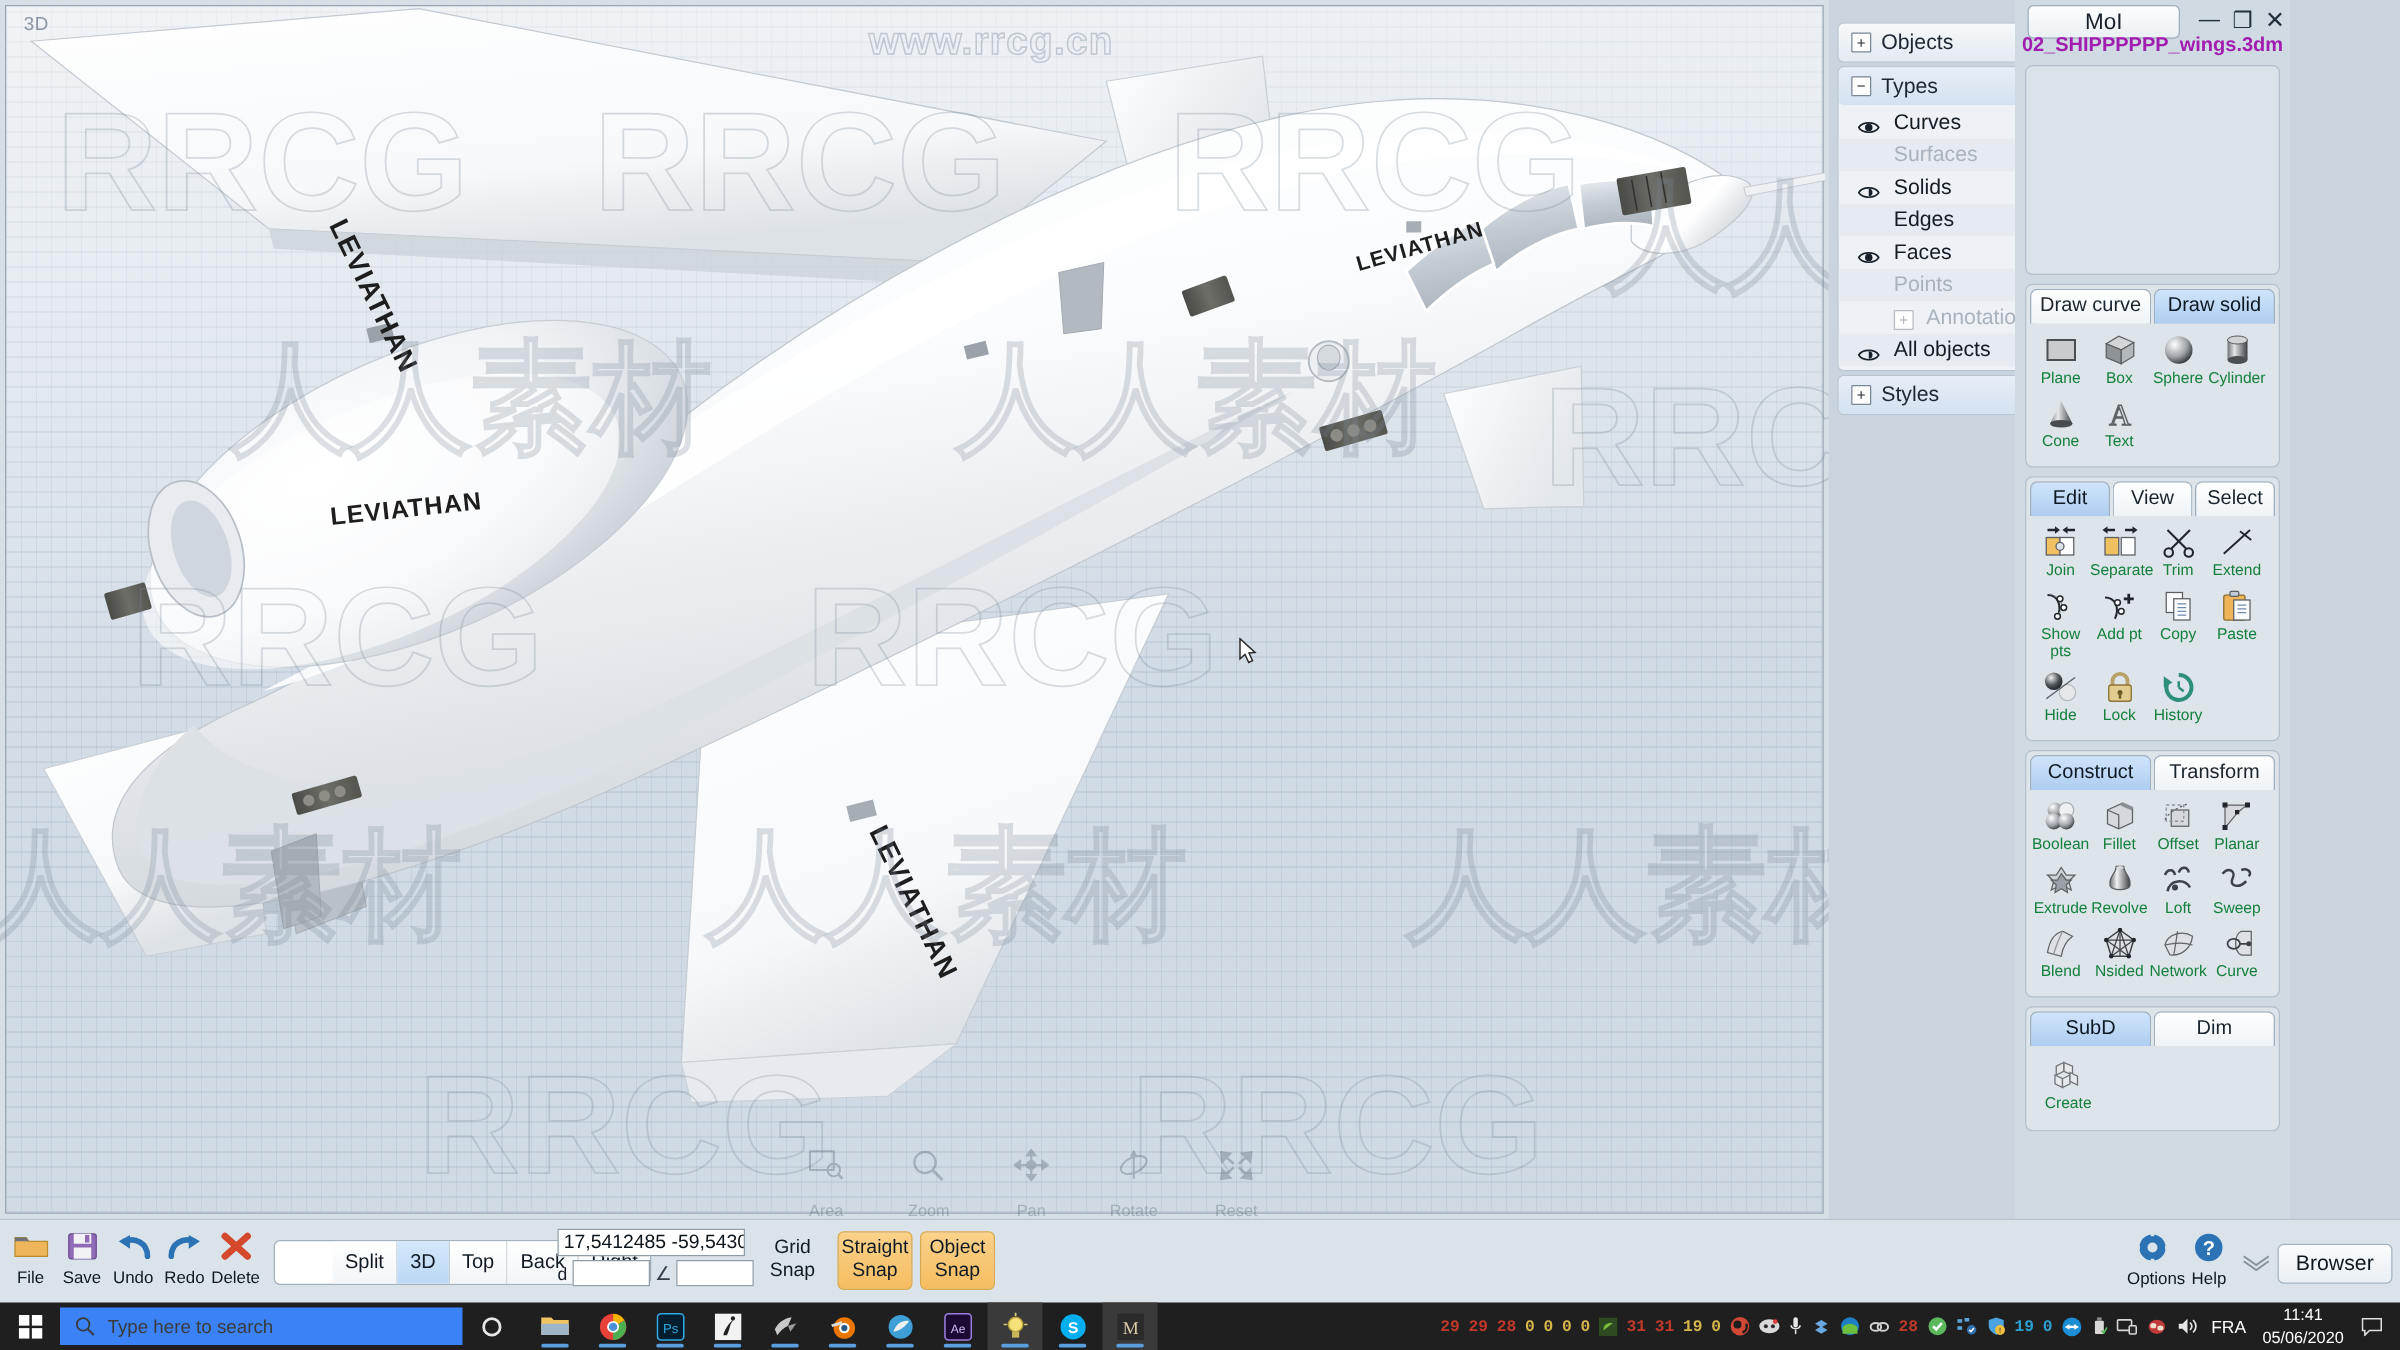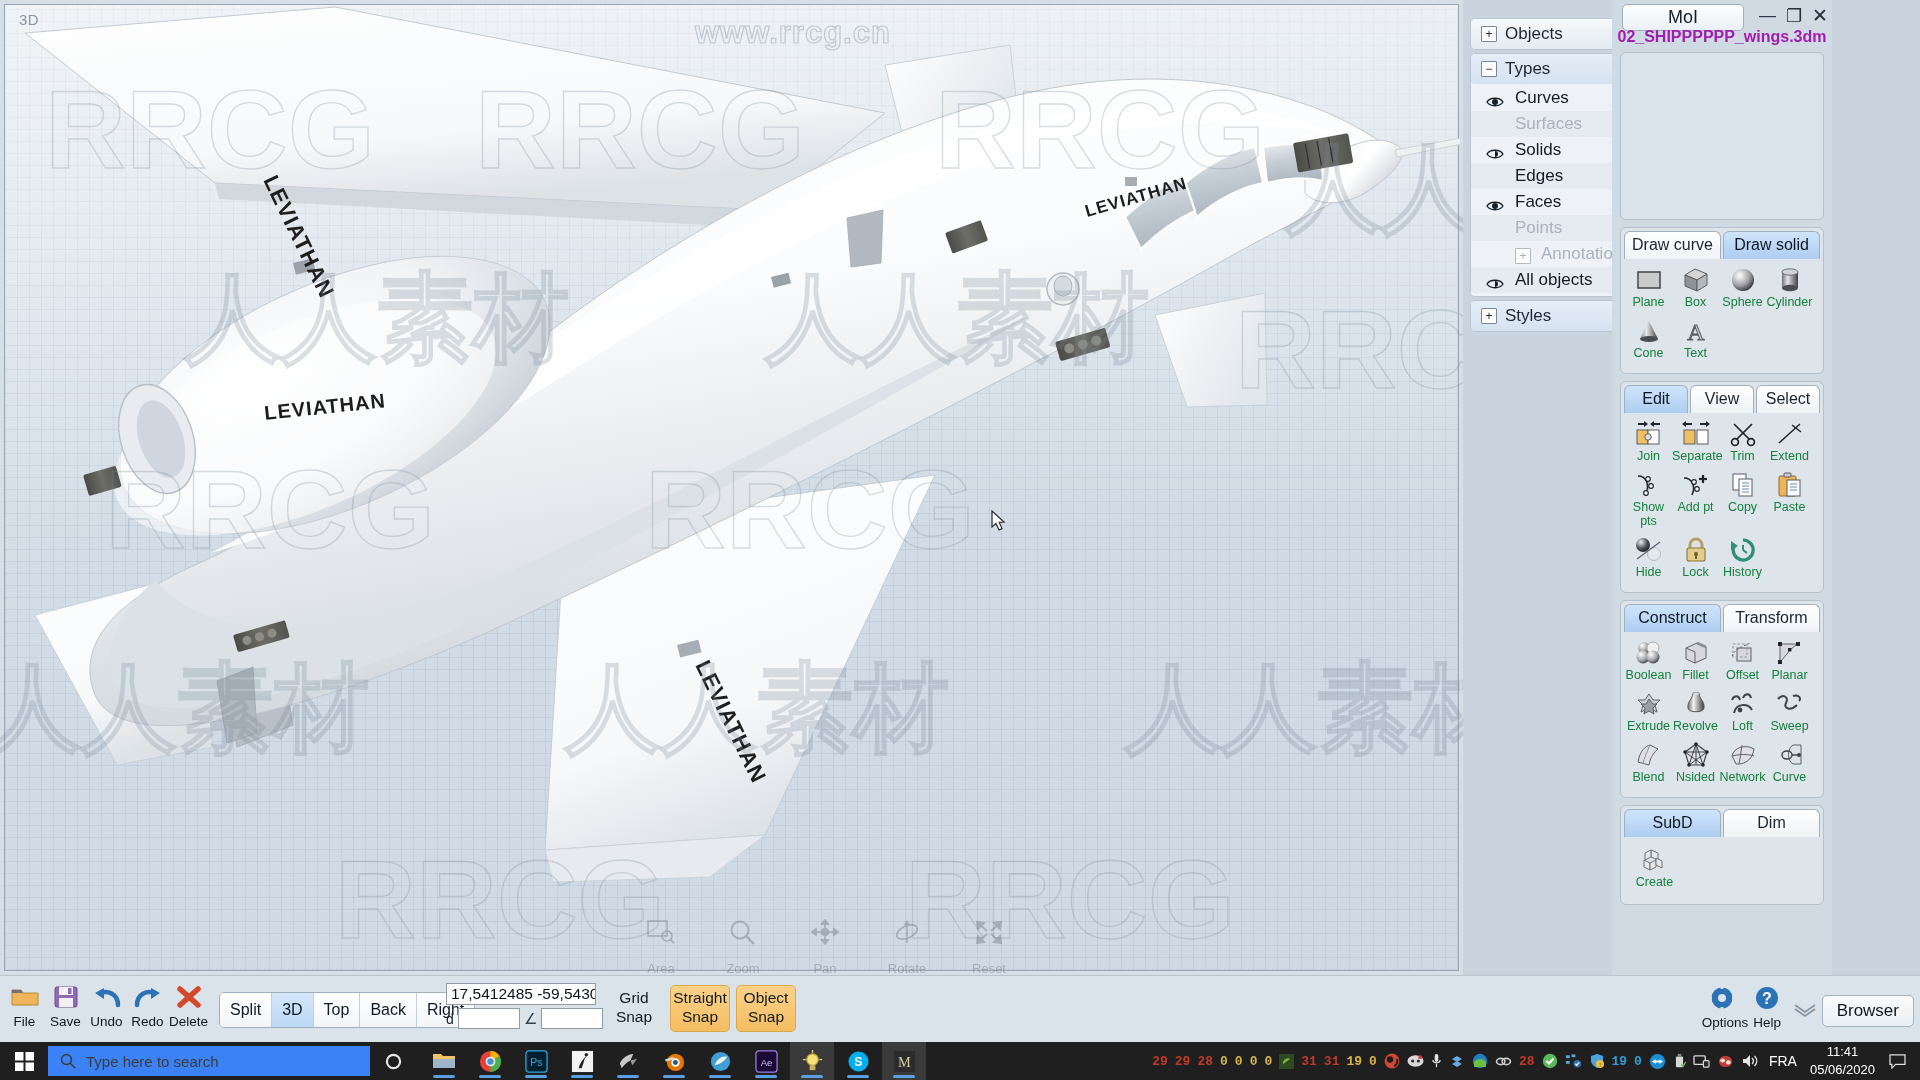--- a/index.html
+++ b/index.html
@@ -123,21 +123,21 @@
   .bottombar{
     position:absolute;left:0;top:975px;width:1920px;height:67px;
     background:#dbe3ea;border-top:1px solid #b9c4cf;
   }
   .bb-left{position:absolute;left:4px;top:4px;display:flex;align-items:flex-start;}
   .bb-item{width:41px;text-align:center;}
   .bb-item .ic{height:33px;display:flex;align-items:center;justify-content:center;}
   .bb-item .lb{font-size:13.5px;color:#0e1821;margin-top:1px;}
 
   .viewbtns{display:flex;margin-left:10px;margin-top:12px;
-    border:1px solid #9fb0bf;border-radius:5px;overflow:hidden;background:#fff;height:34px;}
+    border:1px solid #9fb0bf;border-radius:5px;overflow:hidden;background:#fff;height:34px;padding-left:46px;}
   .viewbtn{padding:0 10px;font-size:16px;color:#101a24;display:flex;align-items:center;
     border-right:1px solid #c3ced9;background:linear-gradient(180deg,#ffffff,#f2f5f8);}
   .viewbtn:last-child{border-right:none;}
   .viewbtn.active{background:linear-gradient(180deg,#d3e7fb,#bcd8f4);}
 
   .coordbox{position:absolute;left:446px;top:7px;}
   .coord-main{
     width:150px;height:22px;background:#fff;border:1px solid #8d9daa;
     font-size:15.5px;color:#0c141c;padding:1px 4px;box-sizing:border-box;
     white-space:nowrap;overflow:hidden;

